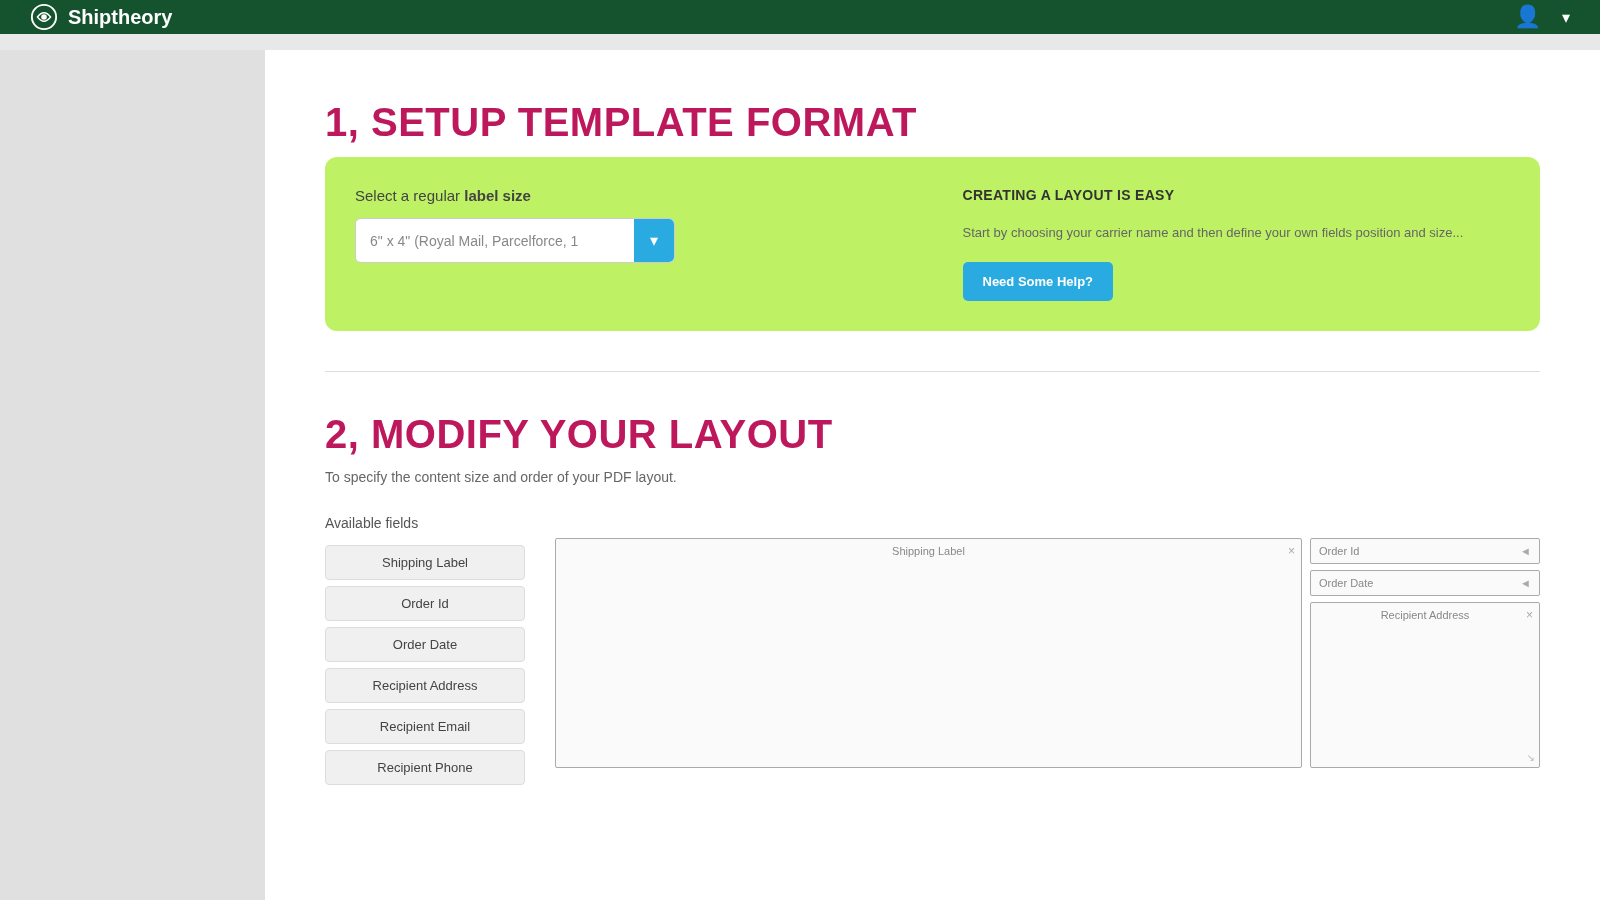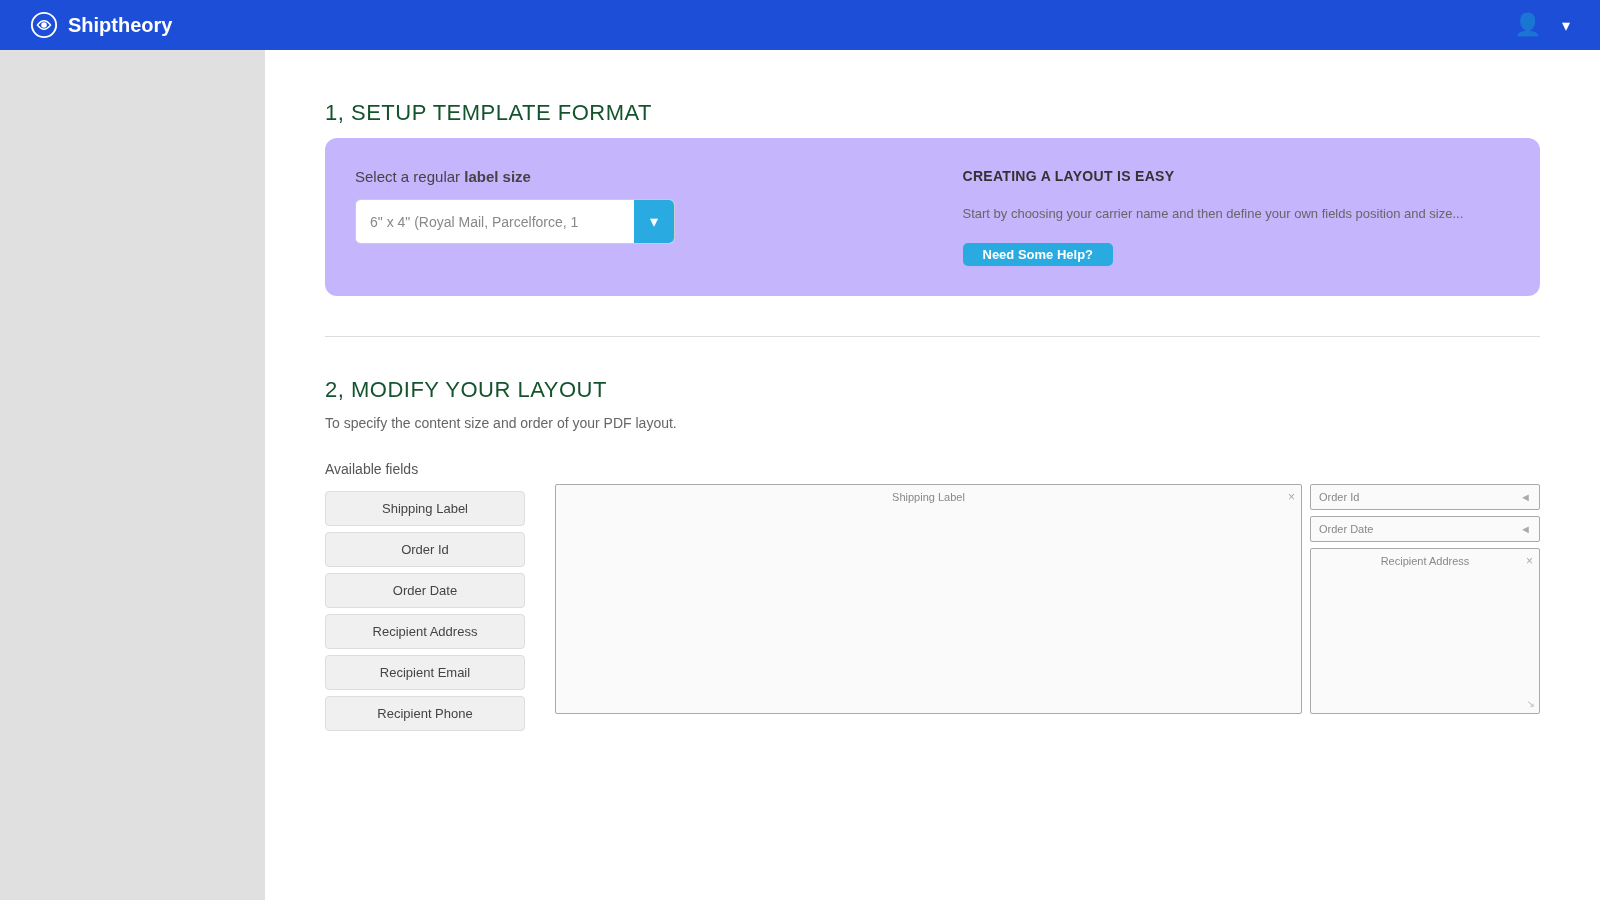--- a/index.html
+++ b/index.html
@@ -5,22 +5,22 @@
     * { box-sizing: border-box; margin: 0; padding: 0; }
     body {
       font-family: 'Segoe UI', Arial, sans-serif;
       background: #e8e8e8;
       min-height: 900px;
       width: 1600px;
     }
 
     
     .header {
-      background: #1d4ed8;
-      height: 50px;
+      background: #14532d;
+      height: 34px;
       display: flex;
       align-items: center;
       justify-content: space-between;
       padding: 0 30px;
       position: fixed;
       top: 0;
       left: 0;
       right: 0;
       z-index: 100;
     }
@@ -63,34 +63,34 @@
     }
     .main-content {
       flex: 1;
       background: #ffffff;
       padding: 50px 60px;
       min-height: 850px;
     }
 
     
     .section-title {
-      font-size: 22px;
-      font-weight: 400;
-      color: #14532d;
+      font-size: 40px;
+      font-weight: 700;
+      color: #be185d;
       margin-bottom: 12px;
       letter-spacing: 0.5px;
     }
     .section-subtitle {
       font-size: 14px;
       color: #666;
       margin-bottom: 30px;
     }
 
     .card-grey {
-      background: #c4b5fd;
+      background: #bef264;
       border-radius: 12px;
       padding: 30px;
       display: flex;
       align-items: flex-start;
       gap: 60px;
       margin-bottom: 40px;
     }
     .label-size-section {
       flex: 1;
     }
@@ -146,21 +146,21 @@
       font-size: 13px;
       color: #666;
       margin-bottom: 18px;
       line-height: 1.6;
       margin-top: 20px;
     }
     .help-btn {
       background: #29abe2;
       color: white;
       border: none;
-      padding: 4px 20px;
+      padding: 12px 20px;
       border-radius: 5px;
       font-size: 13px;
       font-weight: 600;
       cursor: pointer;
     }
 
     .divider {
       border: none;
       border-top: 1px solid #ddd;
       margin-bottom: 40px;

